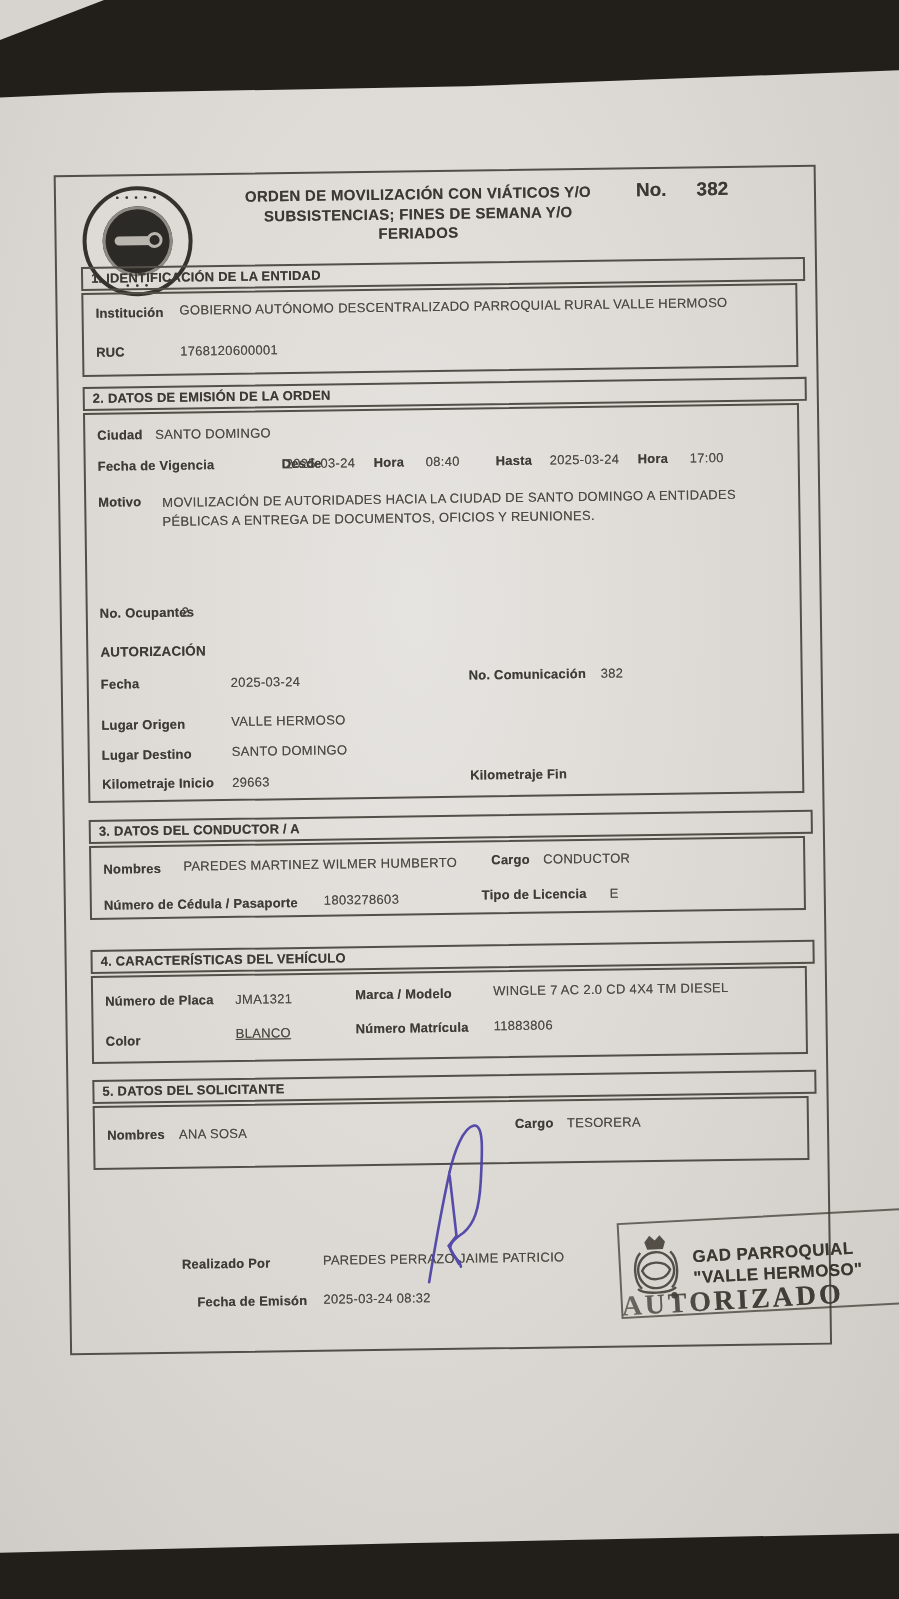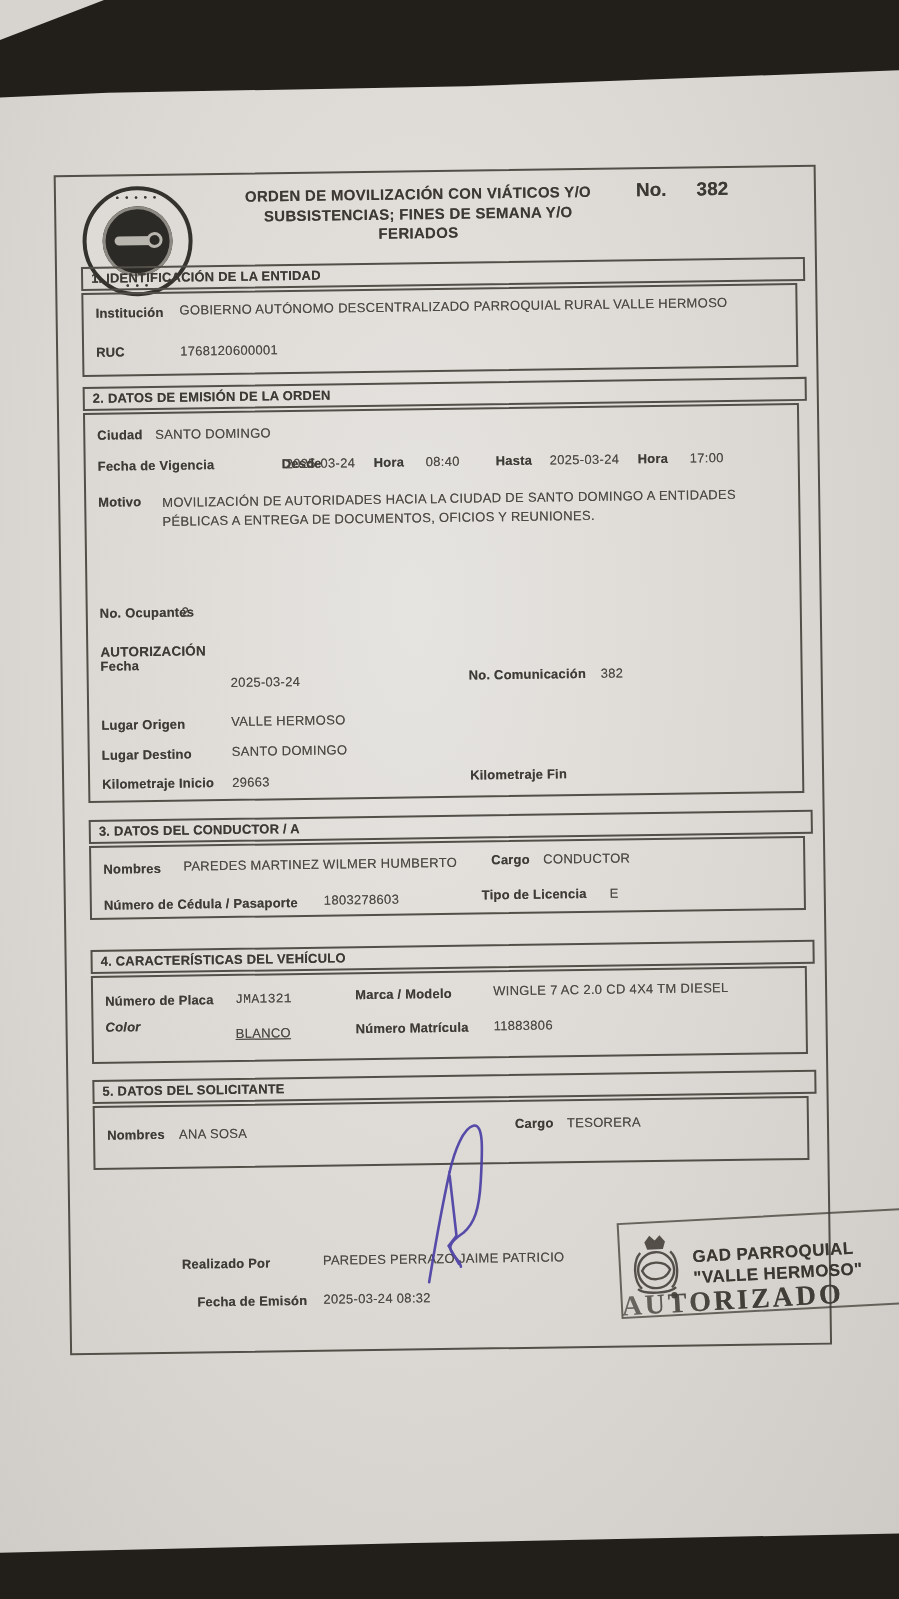--- a/index.html
+++ b/index.html
@@ -146,21 +146,21 @@
       <span class="vl abs" style="left:604px;top:44px;">17:00</span>
 
       <span class="lb abs" style="left:12px;top:80px;">Motivo</span>
       <span class="vl abs" style="left:76px;top:80px;width:630px;white-space:normal;line-height:1.45;">MOVILIZACIÓN DE AUTORIDADES HACIA LA CIUDAD DE SANTO DOMINGO A ENTIDADES PÉBLICAS A ENTREGA DE DOCUMENTOS, OFICIOS Y REUNIONES.</span>
 
       <span class="lb abs" style="left:12px;top:191px;">No. Ocupantes</span>
       <span class="vl abs" style="left:94px;top:191px;">2</span>
 
       <span class="lb abs" style="left:12px;top:230px;font-size:13.5px;">AUTORIZACIÓN</span>
 
-      <span class="lb abs" style="left:12px;top:244px;">Fecha</span>
+      <span class="lb abs" style="left:12px;top:262px;">Fecha</span>
       <span class="vl abs" style="left:142px;top:262px;">2025-03-24</span>
       <span class="lb abs" style="left:380px;top:258px;">No. Comunicación</span>
       <span class="vl abs" style="left:512px;top:258px;">382</span>
 
       <span class="lb abs" style="left:12px;top:303px;">Lugar Origen</span>
       <span class="vl abs" style="left:142px;top:301px;">VALLE HERMOSO</span>
 
       <span class="lb abs" style="left:12px;top:333px;">Lugar Destino</span>
       <span class="vl abs" style="left:142px;top:331px;">SANTO DOMINGO</span>
 
@@ -179,25 +179,25 @@
 
       <span class="lb abs" style="left:12px;top:50px;">Número de Cédula / Pasaporte</span>
       <span class="vl abs" style="left:232px;top:48px;">1803278603</span>
       <span class="lb abs" style="left:390px;top:45px;">Tipo de Licencia</span>
       <span class="vl abs" style="left:518px;top:45px;">E</span>
     </div>
 
     <div class="sec-bar abs" style="left:26px;top:775px;width:712px;">4. CARACTERÍSTICAS DEL VEHÍCULO</div>
     <div class="sec-box" style="left:26px;top:801px;width:712px;height:84px;">
       <span class="lb abs" style="left:12px;top:16px;">Número de Placa</span>
-      <span class="vl abs" style="left:142px;top:16px;font-family:Liberation Mono, monospace;">JMA1321</span>
+      <span class="vl abs" style="left:142px;top:16px;">JMA1321</span>
       <span class="lb abs" style="left:262px;top:13px;">Marca / Modelo</span>
       <span class="vl abs" style="left:400px;top:11px;">WINGLE 7 AC 2.0 CD 4X4 TM DIESEL</span>
 
-      <span class="lb abs" style="left:12px;top:42px;font-style:italic;">Color</span>
+      <span class="lb abs" style="left:12px;top:56px;">Color</span>
       <span class="vl abs" style="left:142px;top:50px;text-decoration:underline;">BLANCO</span>
       <span class="lb abs" style="left:262px;top:47px;">Número Matrícula</span>
       <span class="vl abs" style="left:400px;top:46px;">11883806</span>
     </div>
 
     <div class="sec-bar abs" style="left:26px;top:905px;width:712px;">5. DATOS DEL SOLICITANTE</div>
     <div class="sec-box" style="left:26px;top:931px;width:712px;height:60px;">
       <span class="lb abs" style="left:12px;top:20px;">Nombres</span>
       <span class="vl abs" style="left:84px;top:20px;">ANA SOSA</span>
       <span class="lb abs" style="left:420px;top:14px;">Cargo</span>

